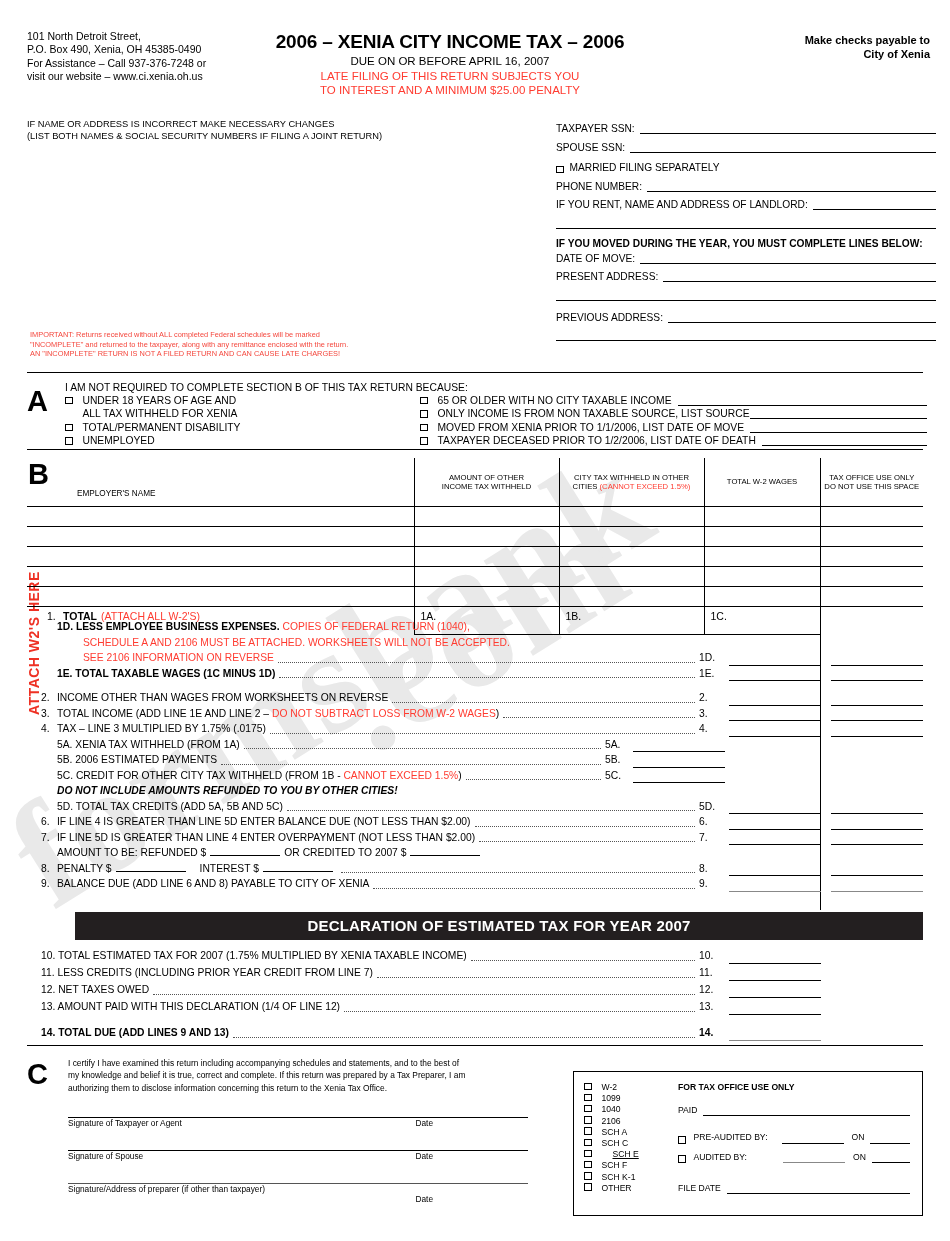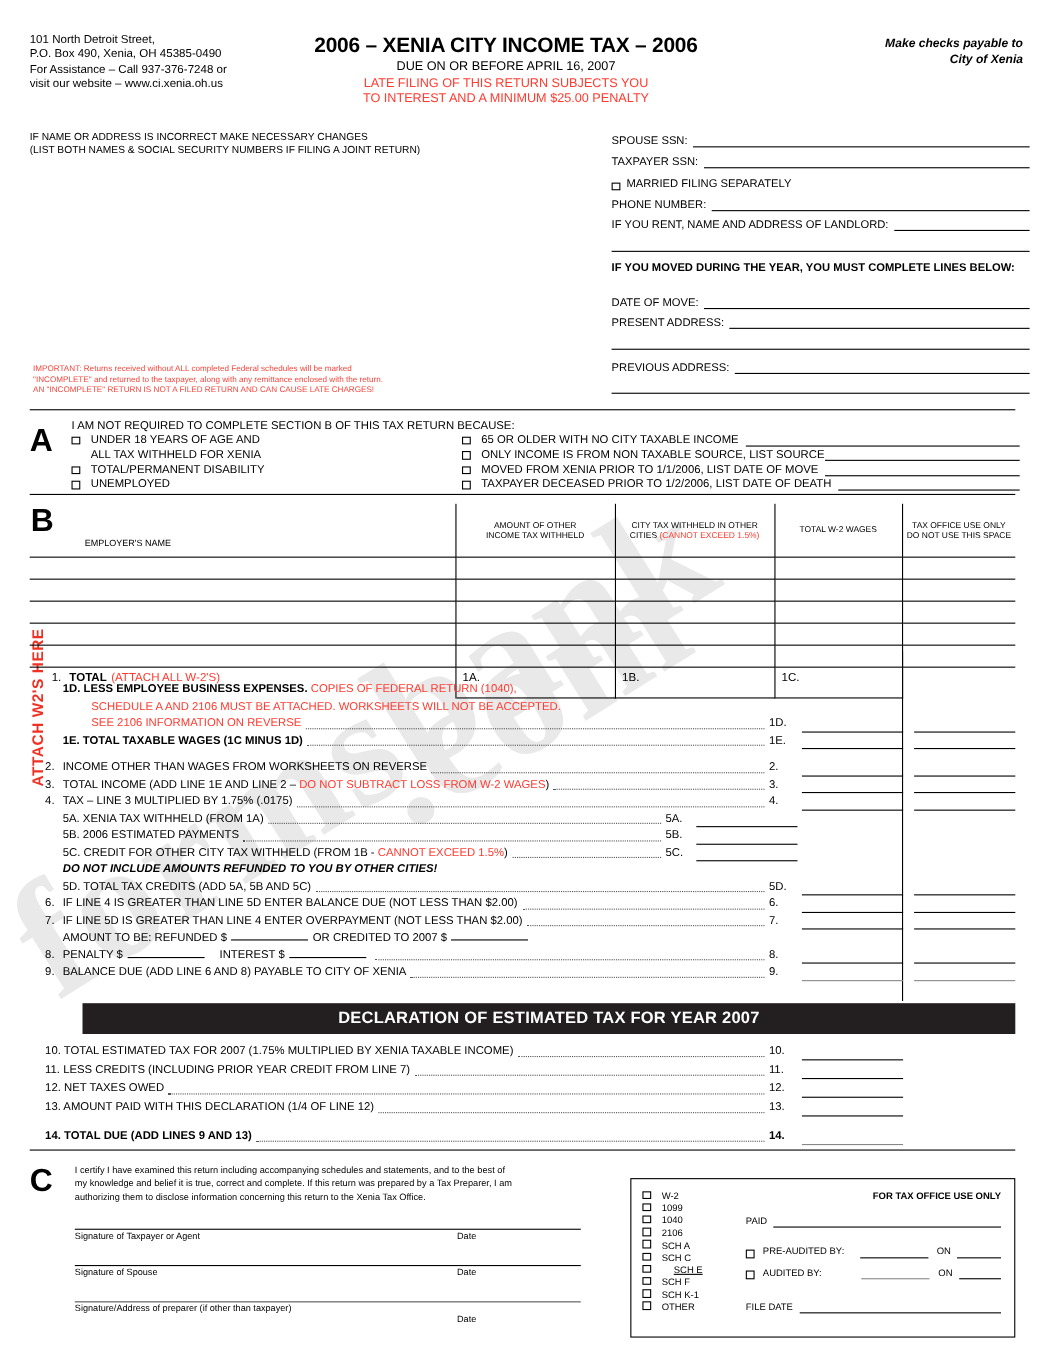--- a/index.html
+++ b/index.html
@@ -41,44 +41,44 @@
   .redtxt{color:#f4463c;}
   .b{font-weight:bold;}
   .i{font-style:italic;}
 
   
   .hdr{position:absolute;}
   .addr{
     left:27px;top:30px;width:250px;
     font-size:10.5px;line-height:13.4px;
   }
-  .titlewrap{left:250px;top:31px;width:420px;text-align:center;}
+  .titlewrap{left:240px;top:31px;width:420px;text-align:center;}
   .maintitle{font-size:19px;font-weight:bold;letter-spacing:-0.2px;line-height:22px;}
   .duedate{font-size:11.5px;line-height:15px;margin-top:1px;}
   .latefile{font-size:11.5px;line-height:14px;}
   .payable{
     left:700px;top:33px;width:230px;text-align:right;
-    font-size:11px;font-weight:bold;line-height:14px;font-style:italic;
+    font-size:11px;font-weight:bold;line-height:14px;
   }
 
   
   .nameinst{left:27px;top:118px;width:420px;font-size:9.3px;line-height:12.2px;}
 
   
   .rblock{left:556px;top:119px;width:380px;font-size:10.2px;}
   .rline{display:flex;align-items:flex-end;margin-bottom:3.5px;height:15px;}
   .rlabel{white-space:nowrap;}
   .rrule{flex:1;border-bottom:1.1px solid #000;margin-left:5px;height:10px;}
   .rrule-full{width:100%;border-bottom:1.1px solid #000;height:10px;}
   .cbx{
     display:inline-block;width:7.5px;height:7.5px;
     border:1.2px solid #000;vertical-align:middle;margin-right:6px;
     background:#fff;box-sizing:border-box;
   }
-  .movedhdr{font-weight:bold;font-size:10.2px;margin-top:9px;margin-bottom:17px;}
+  .movedhdr{font-weight:bold;font-size:10.2px;margin-top:9px;margin-bottom:0;}
 
   
   .important{left:30px;top:330px;width:390px;font-size:7.4px;line-height:9.6px;}
 
   
   .hrule{position:absolute;left:27px;width:896px;border-top:1.3px solid #000;}
   .secA{left:27px;top:382px;width:900px;}
   .secletter{
     font-size:29px;font-weight:bold;font-family:"Liberation Sans",sans-serif;
     line-height:29px;
@@ -187,26 +187,26 @@
   </div>
 
   <div class="hdr nameinst">
     <div>IF NAME OR ADDRESS IS INCORRECT MAKE NECESSARY CHANGES</div>
     <div>(LIST BOTH NAMES &amp; SOCIAL SECURITY NUMBERS IF FILING A JOINT RETURN)</div>
   </div>
 
   <div class="hdr rblock">
 
     <div class="rline">
+      <span class="rlabel">TAXPAYER SSN:</span>
+      <span class="rrule"></span>
+    </div>
+
+    <div class="rline">
       <span class="rlabel">SPOUSE SSN:</span>
-      <span class="rrule"></span>
-    </div>
-
-    <div class="rline">
-      <span class="rlabel">TAXPAYER SSN:</span>
       <span class="rrule"></span>
     </div>
 
     <div class="rline" style="height:17px;">
       <span class="cbx"></span>
       <span class="rlabel">MARRIED FILING SEPARATELY</span>
     </div>
 
     <div class="rline">
       <span class="rlabel">PHONE NUMBER:</span>
@@ -623,21 +623,21 @@
         <div class="ofl"><span class="ofcb"></span><span style="margin-left:10px;">1040</span></div>
         <div class="ofl"><span class="ofcb"></span><span style="margin-left:10px;">2106</span></div>
         <div class="ofl"><span class="ofcb"></span><span style="margin-left:10px;">SCH A</span></div>
         <div class="ofl"><span class="ofcb"></span><span style="margin-left:10px;">SCH C</span></div>
         <div class="ofl"><span class="ofcb"></span><span style="margin-left:21px;text-decoration:underline;">SCH E</span></div>
         <div class="ofl"><span class="ofcb"></span><span style="margin-left:10px;">SCH F</span></div>
         <div class="ofl"><span class="ofcb"></span><span style="margin-left:10px;">SCH K-1</span></div>
         <div class="ofl"><span class="ofcb"></span><span style="margin-left:10px;">OTHER</span></div>
       </div>
 
-      <div style="flex:1;padding-left:6px;padding-right:12px;text-align:right;">
+      <div style="flex:1;padding-left:6px;padding-right:12px;">
         <div class="ofl b" style="margin-bottom:12px;">FOR TAX OFFICE USE ONLY</div>
         <div class="ofl" style="display:flex;align-items:flex-end;margin-bottom:16px;">
           <span>PAID</span>
           <span class="ofrule" style="flex:1;margin-left:6px;"></span>
         </div>
         <div class="ofl" style="display:flex;align-items:flex-end;margin-bottom:8px;">
           <span class="ofcb"></span>
           <span style="margin-left:8px;">PRE-AUDITED BY:</span>
           <span class="ofrule" style="width:62px;margin-left:14px;"></span>
           <span style="margin-left:8px;">ON</span>

